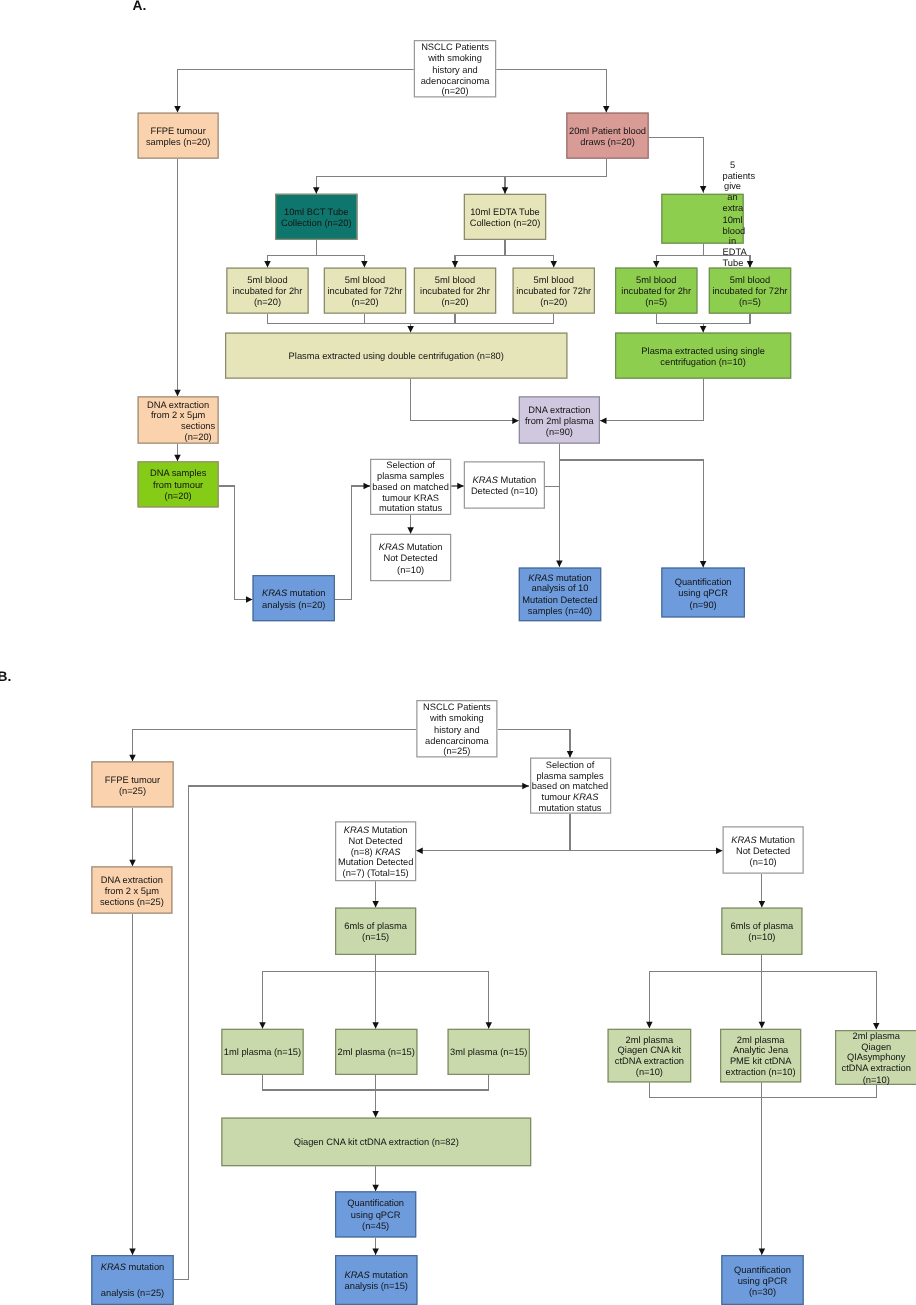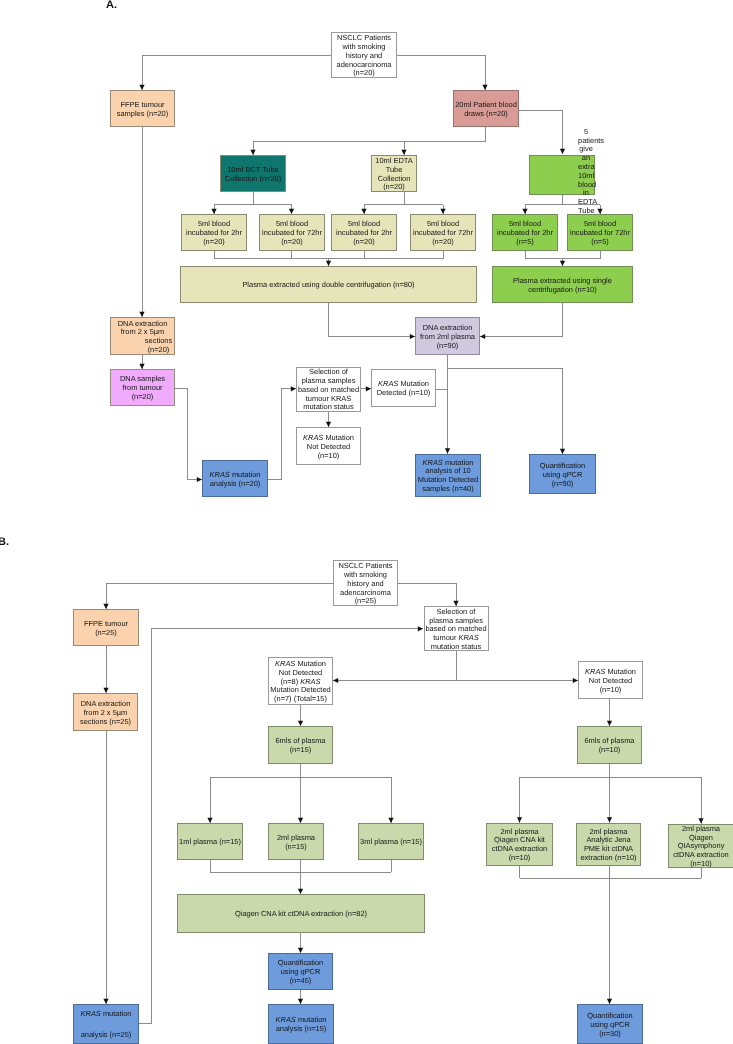--- a/index.html
+++ b/index.html
@@ -142,21 +142,21 @@
           <span style="display: block;"><span>20ml Patient blood</span></span>
           <span style="display: block;"><span>draws (n=20)</span></span>
         </span>
       </div>
       <div class="node" style="left: 220px; top: 155px; width: 66px; height: 37px; background: #0f766e; border-color: rgb(138, 138, 112);">
         <span class="txt">
           <span style="display: block;"><span>10ml BCT Tube</span></span>
           <span style="display: block;"><span>Collection (n=20)</span></span>
         </span>
       </div>
-      <div class="node" style="left: 371px; top: 155px; width: 46px; height: 37px; background: rgb(230, 229, 186); border-color: rgb(138, 138, 112);">
+      <div class="node" style="left: 371px; top: 155px; width: 66px; height: 37px; background: rgb(230, 229, 186); border-color: rgb(138, 138, 112);">
         <span class="txt">
           <span style="display: block;"><span>10ml EDTA Tube</span></span>
           <span style="display: block;"><span>Collection (n=20)</span></span>
         </span>
       </div>
       <div class="node" style="left: 529px; top: 155px; width: 66px; height: 40px; background: rgb(142, 206, 79); border-color: rgb(113, 143, 85); padding-left: 48px;">
         <span class="txt">
           <span style="display: block;"><span>5 patients give an</span></span>
           <span style="display: block;"><span>extra 10ml blood</span></span>
           <span style="display: block;"><span>in EDTA Tube</span></span>
@@ -198,21 +198,21 @@
           <span style="display: block;"><span>(n=5)</span></span>
         </span>
       </div>
       <div class="node" style="left: 567px; top: 214px; width: 66px; height: 37px; background: rgb(142, 206, 79); border-color: rgb(113, 143, 85);">
         <span class="txt">
           <span style="display: block;"><span>5ml blood</span></span>
           <span style="display: block;"><span>incubated for 72hr</span></span>
           <span style="display: block;"><span>(n=5)</span></span>
         </span>
       </div>
-      <div class="node" style="left: 180px; top: 266px; width: 297px; height: 37px; background: rgb(230, 229, 186); border-color: rgb(138, 138, 112);">
+      <div class="node" style="left: 180px; top: 266px; width: 274px; height: 37px; background: rgb(230, 229, 186); border-color: rgb(138, 138, 112);">
         <span class="txt">
           <span style="display: block;"><span>Plasma extracted using double centrifugation (n=80)</span></span>
         </span>
       </div>
       <div class="node" style="left: 492px; top: 266px; width: 141px; height: 37px; background: rgb(142, 206, 79); border-color: rgb(113, 143, 85);">
         <span class="txt">
           <span style="display: block;"><span>Plasma extracted using single</span></span>
           <span style="display: block;"><span>centrifugation (n=10)</span></span>
         </span>
       </div>
@@ -223,21 +223,21 @@
           <span style="display: block; padding-left: 32px;"><span>sections (n=20)</span></span>
         </span>
       </div>
       <div class="node" style="left: 415px; top: 317px; width: 65px; height: 38px; background: rgb(207, 200, 223); border-color: rgb(144, 139, 156);">
         <span class="txt">
           <span style="display: block;"><span>DNA extraction</span></span>
           <span style="display: block;"><span>from 2ml plasma</span></span>
           <span style="display: block;"><span>(n=90)</span></span>
         </span>
       </div>
-      <div class="node" style="left: 110px; top: 369px; width: 65px; height: 37px; background: #f0abfc; border-color: rgb(156, 138, 121);">
+      <div class="node" style="left: 110px; top: 369px; width: 65px; height: 37px; background: #84cc16; border-color: rgb(156, 138, 121);">
         <span class="txt">
           <span style="display: block;"><span>DNA samples</span></span>
           <span style="display: block;"><span>from tumour</span></span>
           <span style="display: block;"><span>(n=20)</span></span>
         </span>
       </div>
       <div class="node" style="left: 296px; top: 366.5px; width: 65px; height: 45px; background: rgb(255, 255, 255); border-color: rgb(154, 154, 154);">
         <span class="txt">
           <span style="display: block;"><span>Selection of</span></span>
           <span style="display: block;"><span>plasma samples</span></span>
@@ -337,21 +337,21 @@
         <span class="txt">
           <span style="display: block;"><span>6mls of plasma</span></span>
           <span style="display: block;"><span>(n=10)</span></span>
         </span>
       </div>
       <div class="node" style="left: 177px; top: 823px; width: 66px; height: 37px; background: rgb(201, 217, 171); border-color: rgb(127, 140, 104);">
         <span class="txt">
           <span style="display: block;"><span>1ml plasma (n=15)</span></span>
         </span>
       </div>
-      <div class="node" style="left: 268px; top: 823px; width: 56px; height: 37px; background: rgb(201, 217, 171); border-color: rgb(127, 140, 104);">
+      <div class="node" style="left: 268px; top: 823px; width: 66px; height: 37px; background: rgb(201, 217, 171); border-color: rgb(127, 140, 104);">
         <span class="txt">
           <span style="display: block;"><span>2ml plasma (n=15)</span></span>
         </span>
       </div>
       <div class="node" style="left: 358px; top: 823px; width: 66px; height: 37px; background: rgb(201, 217, 171); border-color: rgb(127, 140, 104);">
         <span class="txt">
           <span style="display: block;"><span>3ml plasma (n=15)</span></span>
         </span>
       </div>
       <div class="node" style="left: 486px; top: 822.5px; width: 67px; height: 43px; background: rgb(201, 217, 171); border-color: rgb(127, 140, 104);">

